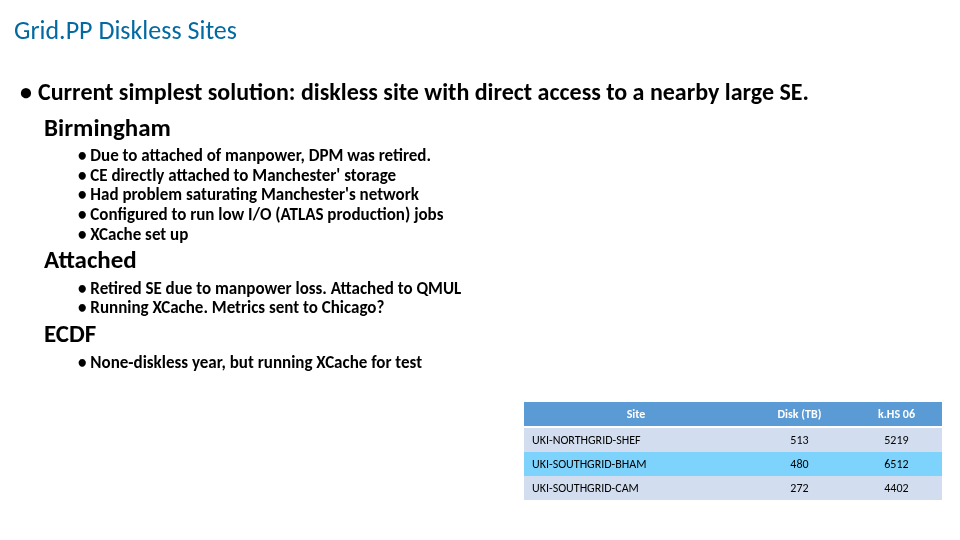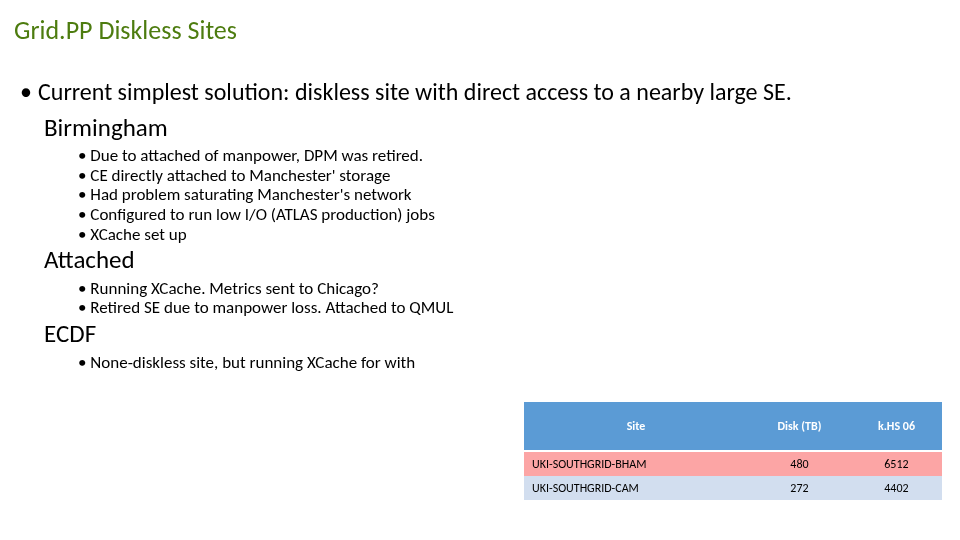--- a/index.html
+++ b/index.html
@@ -16,58 +16,59 @@
     position: relative;
     width: 960px;
     height: 540px;
     box-sizing: border-box;
   }
   .title {
     position: absolute;
     left: 14px;
     top: 14px;
     font-size: 26px;
-    color: #4d7c0f;
+    color: #0369a1;
   }
   .body {
     position: absolute;
     left: 20px;
     top: 78px;
     right: 16px;
     line-height: 1.15;
+    font-weight: bold;
   }
   .lvl1 { font-size: 24px; margin: 0 0 8px 0; }
   .lvl1 .dot { display:inline-block; width: 18px; }
   .lvl2 { font-size: 25px; margin: 2px 0 4px 24px; }
   .lvl3 { font-size: 17px; margin: 1px 0 1px 44px; }
   .lvl3 ul { list-style: none; padding: 0; margin: 0; }
   .lvl3 li { padding-left: 28px; text-indent: -14px; }
   .lvl3 li::before { content: "• "; }
   table.data {
     position: absolute;
     right: 18px;
     bottom: 40px;
     border-collapse: collapse;
     font-size: 12px;
     width: 418px;
   }
   table.data th {
     background: #5b9bd5;
     color: #fff;
     font-weight: bold;
-    padding: 17px 8px;
+    padding: 5px 8px;
     text-align: center;
     border-bottom: 2px solid #fff;
   }
   table.data td {
     padding: 5px 8px;
     border: none;
   }
   table.data tr.r0 { background: #d2deef; }
-  table.data tr.r1 { background: #fca5a5; margin-top: 44px; }
+  table.data tr.r1 { background: #7dd3fc; margin-top: 44px; }
   table.data td.site { text-align: left; }
   table.data td.num { text-align: center; }
 </style>
 </head>
 <body>
 
 <div class="slide">
 
   <div class="title">Grid.PP Diskless Sites</div>
 
@@ -85,43 +86,48 @@
         <li>Had problem saturating Manchester's network</li>
         <li>Configured to run low I/O (ATLAS production) jobs</li>
         <li>XCache set up</li>
       </ul>
     </div>
 
 
     <div class="lvl2">Attached</div>
     <div class="lvl3">
       <ul>
+        <li>Retired SE due to manpower loss. Attached to QMUL</li>
         <li>Running XCache. Metrics sent to Chicago?</li>
-        <li>Retired SE due to manpower loss. Attached to QMUL</li>
       </ul>
     </div>
 
     <div class="lvl2">ECDF</div>
     <div class="lvl3">
       <ul>
-        <li>None-diskless site, but running XCache for with</li>
+        <li>None-diskless year, but running XCache for test</li>
       </ul>
     </div>
 
   </div>
 
   <table class="data">
     <thead>
       <tr>
         <th>Site</th>
         <th>Disk (TB)</th>
         <th>k.HS 06</th>
       </tr>
     </thead>
     <tbody>
+      <tr class="r0">
+        <td class="site">UKI-NORTHGRID-SHEF</td>
+        <td class="num">513</td>
+        <td class="num">5219</td>
+      </tr>
       <tr class="r1">
         <td class="site">UKI-SOUTHGRID-BHAM</td>
         <td class="num">480</td>
         <td class="num">6512</td>
       </tr>
       <tr class="r0">
         <td class="site">UKI-SOUTHGRID-CAM</td>
         <td class="num">272</td>
         <td class="num">4402</td>
       </tr>

